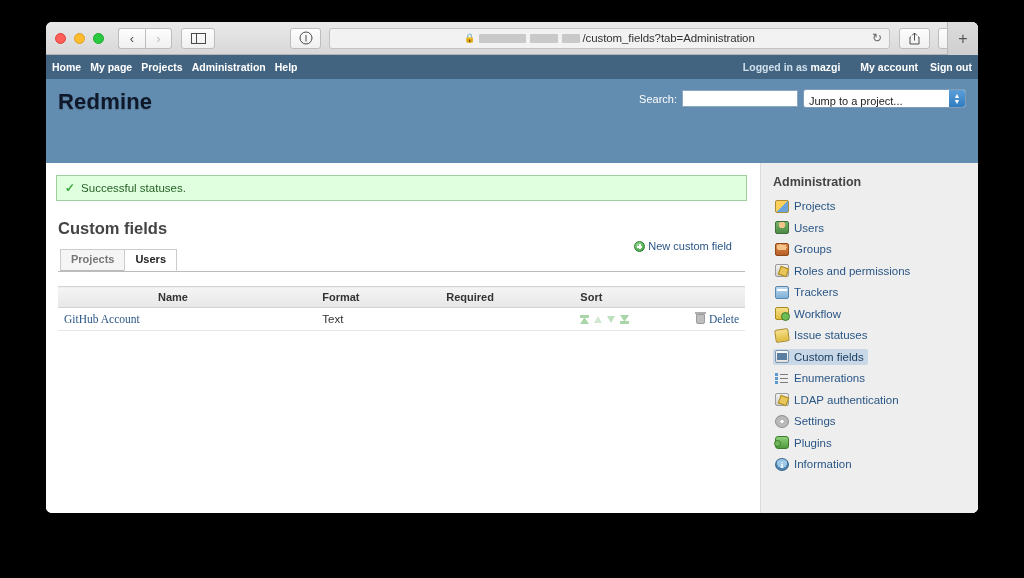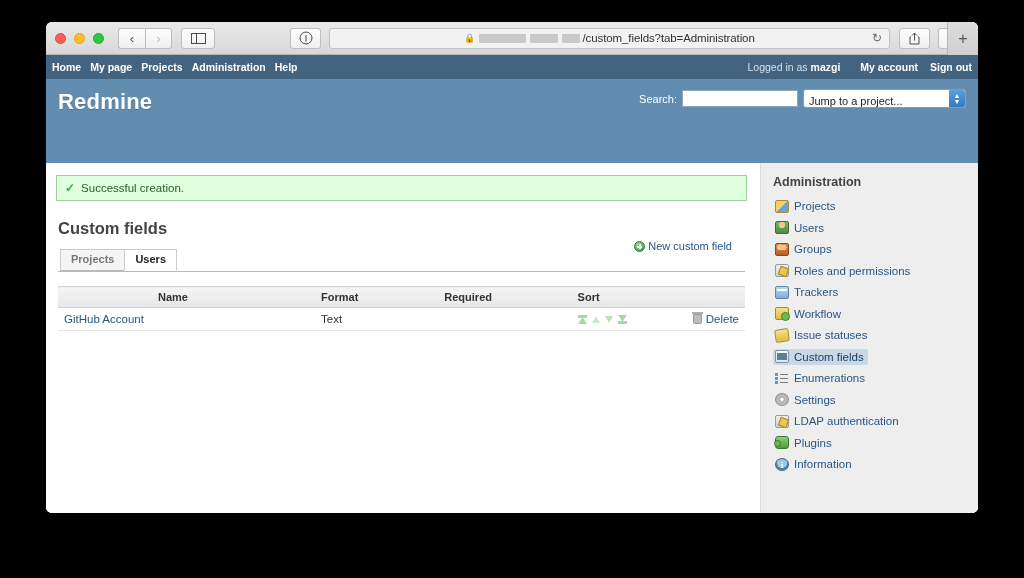--- a/index.html
+++ b/index.html
@@ -96,33 +96,33 @@
     height: 16px;
     background: #436480;
     display: flex;
     align-items: center;
     padding: 12px 6px;
     font-size: 10.5px;
     font-weight: bold;
   }
   .rm-topmenu a { color: #fff; text-decoration: none; margin-right: 9px; white-space: nowrap; }
   .rm-topmenu .spacer { flex: 1; }
-  .rm-topmenu .loggedin { color: #cfe0ec; font-weight: normal; margin-right: 11px; }
+  .rm-topmenu .loggedin { color: #cfe0ec; font-weight: bold; margin-right: 11px; }
   .rm-topmenu .loggedin b { color: #fff; }
   .rm-topmenu .right-links a { margin-left: 9px; margin-right: 0; }
 
   
   .rm-header {
     height: 84px;
     background: #628db0;
     position: relative;
     padding: 10px 12px 0 12px;
   }
   .rm-logo {
-    color: #ffffff;
+    color: #0f172a;
     font-size: 22px;
     font-weight: bold;
     letter-spacing: 0.2px;
     text-shadow: 0 1px 1px rgba(0,0,0,0.18);
   }
   .rm-quicksearch {
     position: absolute; right: 12px; top: 10px;
     display: flex; align-items: center; gap: 5px;
   }
   .rm-quicksearch label { color: #fff; font-size: 11px; }
@@ -253,21 +253,21 @@
   .col-name { width: 268px; padding-left: 100px !important; }
   .col-format { width: 130px; }
   .col-required { width: 140px; }
   .col-sort { width: 120px; }
   .col-actions { text-align: right; }
   td.col-name { padding-left: 6px !important; }
   th.col-name { padding-left: 100px !important; }
   td.col-format { padding-left: 6px; }
   th.col-format { padding-left: 6px; }
 
-  .link-blue { color: #2a5685; text-decoration: none; }
+  .link-blue { color: #2a5685; text-decoration: none; font-family: Liberation Serif, serif; }
 
   .sort-icons { display: flex; gap: 5px; align-items: center; }
   .sort-ic { display: block; opacity: 0.75; }
   .si-top, .si-bottom { width: 9px; height: 9px; position: relative; }
   .si-top::before {
     content: ""; position: absolute; left: 0; right: 0; top: 0; height: 3px;
     background: #8cc98c;
   }
   .si-top::after {
     content: ""; position: absolute; left: 0; right: 0; top: 3px;
@@ -465,21 +465,21 @@
       </div>
     </div>
   </div>
 
   <div class="rm-body">
 
     <div class="rm-main">
 
       <div class="flash-notice">
         <span class="check-ico">✓</span>
-        <span>Successful creation.</span>
+        <span>Successful statuses.</span>
       </div>
 
       <div class="content-pad">
         <div class="contextual">
           <a href="#">
             <span class="plus-ico"></span><span>New custom field</span>
           </a>
         </div>
 
         <h2 class="page-title">Custom fields</h2>
@@ -578,32 +578,32 @@
           </a>
         </li>
         <li>
           <a href="#" class="admin-item">
             <span class="ai-ico ic-enumerations"></span>
             <span>Enumerations</span>
           </a>
         </li>
         <li>
           <a href="#" class="admin-item">
+            <span class="ai-ico ic-ldap"></span>
+            <span>LDAP authentication</span>
+          </a>
+        </li>
+        <li>
+          <a href="#" class="admin-item">
             <span class="ai-ico ic-settings"></span>
             <span>Settings</span>
           </a>
         </li>
         <li>
           <a href="#" class="admin-item">
-            <span class="ai-ico ic-ldap"></span>
-            <span>LDAP authentication</span>
-          </a>
-        </li>
-        <li>
-          <a href="#" class="admin-item">
             <span class="ai-ico ic-plugins"></span>
             <span>Plugins</span>
           </a>
         </li>
         <li>
           <a href="#" class="admin-item">
             <span class="ai-ico ic-information"></span>
             <span>Information</span>
           </a>
         </li>

